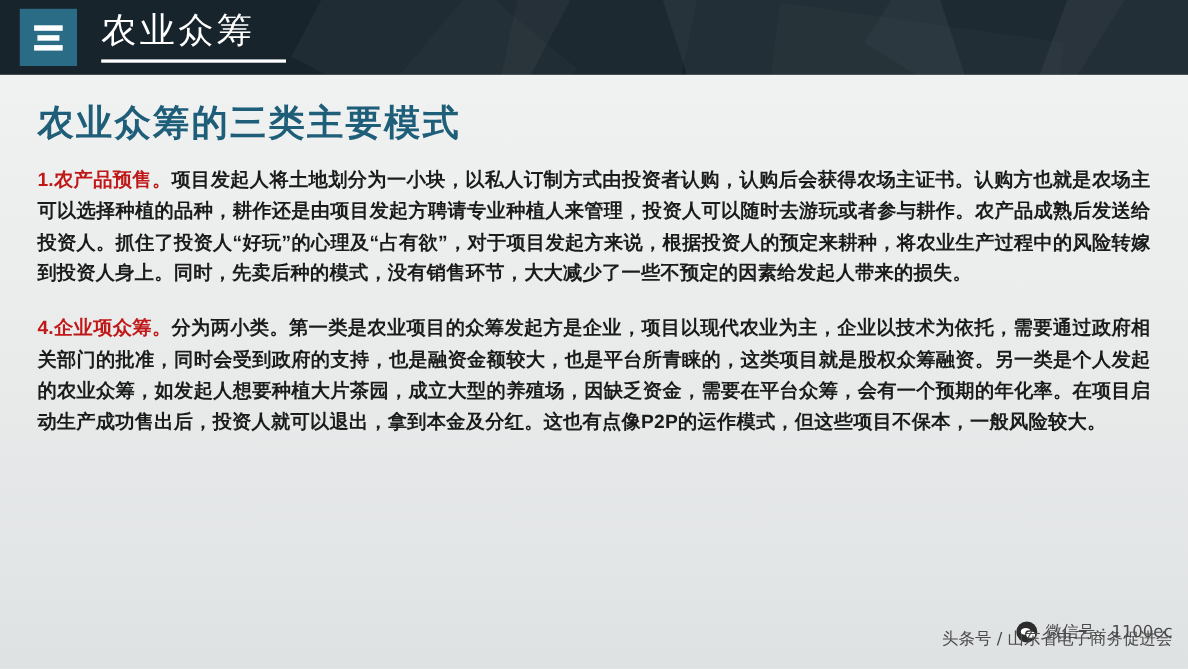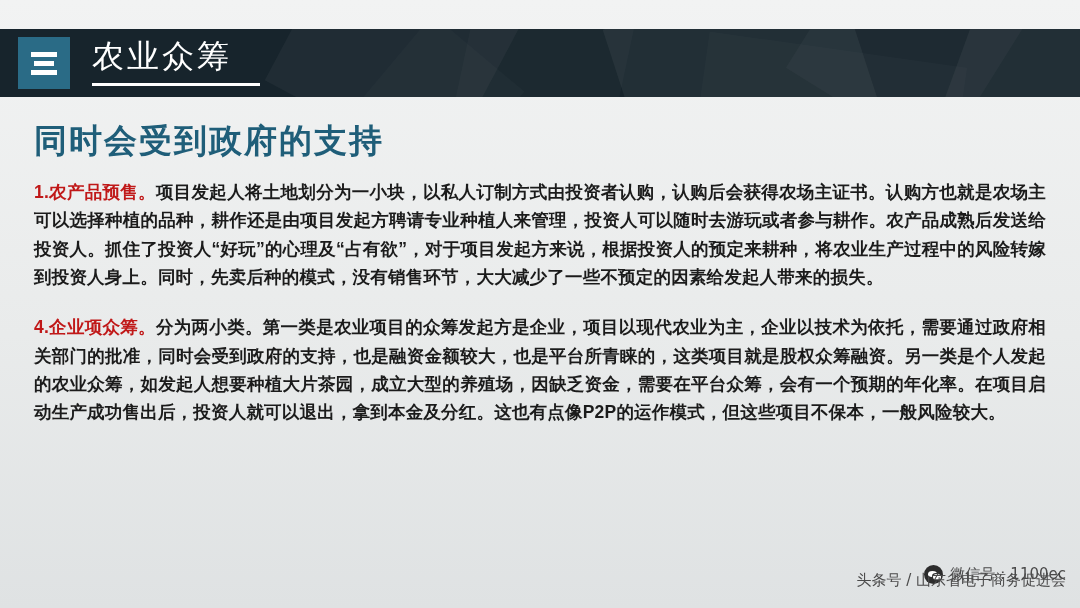--- a/index.html
+++ b/index.html
@@ -20,21 +20,20 @@
     background: linear-gradient(180deg, #f2f3f3 0%, #e9ebeb 55%, #dfe2e3 100%);
     overflow: hidden;
   }
 
   
   .header {
     position: relative;
     height: 68px;
     background: #17242c;
     overflow: hidden;
-    margin-top: 29px;
   }
   .header .facets {
     position: absolute;
     inset: 0;
   }
   .header .facets span {
     position: absolute;
     display: block;
     background: rgba(255,255,255,0.035);
   }
@@ -173,21 +172,21 @@
     <div class="logo-box">
       <i class="a"></i>
         <i class="b"></i>
         <i class="c"></i>
     </div>
     <div class="header-title">农业众筹</div>
     <div class="header-underline"></div>
   </div>
 
   <div class="body-wrap">
-    <h1 class="slide-title">同时会受到政府的支持</h1>
+    <h1 class="slide-title">农业众筹的三类主要模式</h1>
 
     <p class="para">
       <span class="lead">1.农产品预售。</span><span>项目发起人将土地划分为一小块，以私人订制方式由投资者认购，认购后会获得农场主证书。认购方也就是农场主可以选择种植的品种，耕作还是由项目发起方聘请专业种植人来管理，投资人可以随时去游玩或者参与耕作。农产品成熟后发送给投资人。抓住了投资人“好玩”的心理及“占有欲”，对于项目发起方来说，根据投资人的预定来耕种，将农业生产过程中的风险转嫁到投资人身上。同时，先卖后种的模式，没有销售环节，大大减少了一些不预定的因素给发起人带来的损失。</span>
     </p>
 
 
     <p class="para">
       <span class="lead">4.企业项众筹。</span><span>分为两小类。第一类是农业项目的众筹发起方是企业，项目以现代农业为主，企业以技术为依托，需要通过政府相关部门的批准，同时会受到政府的支持，也是融资金额较大，也是平台所青睐的，这类项目就是股权众筹融资。另一类是个人发起的农业众筹，如发起人想要种植大片茶园，成立大型的养殖场，因缺乏资金，需要在平台众筹，会有一个预期的年化率。在项目启动生产成功售出后，投资人就可以退出，拿到本金及分红。这也有点像P2P的运作模式，但这些项目不保本，一般风险较大。</span>
     </p>
   </div>

